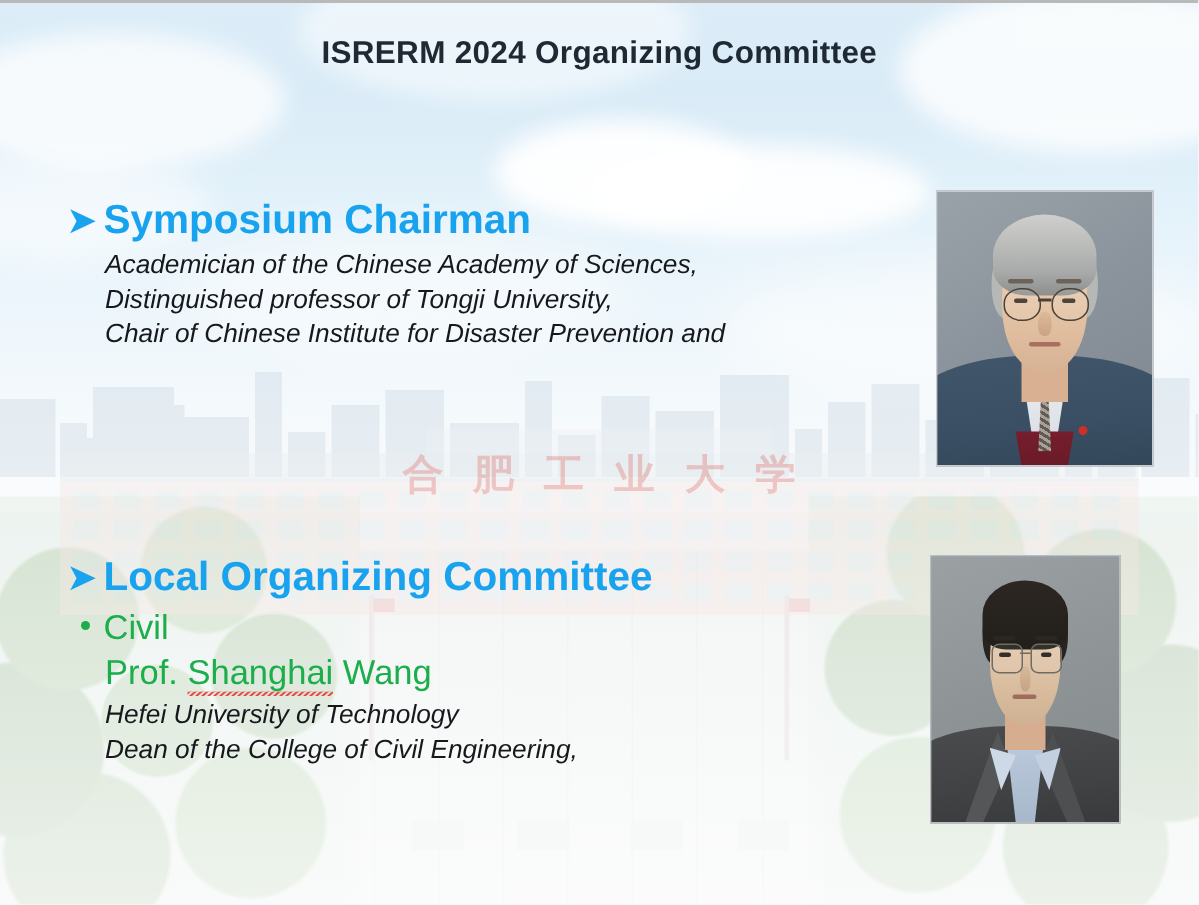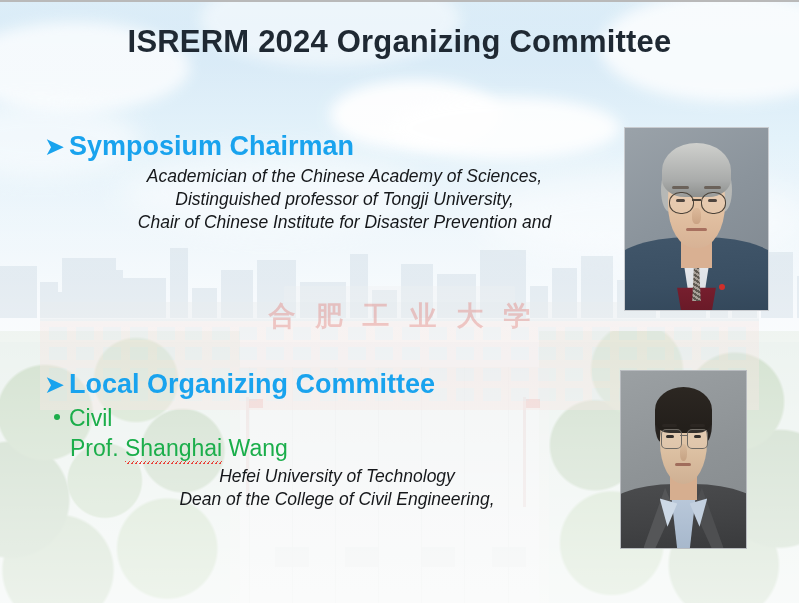--- a/index.html
+++ b/index.html
@@ -100,21 +100,21 @@
       rgba(255,255,255,.52) 72%,
       rgba(255,255,255,.72) 100%);
   }
 
   
   .fg{position:absolute;inset:0;}
 
   .title{
     position:absolute;left:0;right:0;top:22px;
     text-align:center;
-    font-size:31px;font-weight:bold;color:#1f2933;
+    font-size:21px;font-weight:bold;color:#1f2933;
     letter-spacing:.2px;
     font-family:"Liberation Sans", sans-serif;
   }
 
   .block1{position:absolute;left:44px;top:130px;width:575px;}
   .block2{position:absolute;left:44px;top:368px;width:560px;}
 
   .hdr{
     display:flex;align-items:baseline;gap:2px;
     font-size:27px;font-weight:bold;color:#19A3EE;
@@ -134,21 +134,21 @@
     background-repeat:repeat-x;background-size:4px 3px;
     background-position:0 100%;
     padding-bottom:3px;
   }
 
   .desc{
     margin-left:26px;margin-top:3px;
     font-size:17.5px;font-style:italic;color:#16181b;
     line-height:1.32;font-family:"Liberation Sans", sans-serif;
   }
-  .desc div{white-space:nowrap;text-align:center;}
+  .desc div{white-space:nowrap;}
 
   .dot-line{
     display:flex;align-items:baseline;gap:9px;
     margin-left:10px;margin-top:5px;
     font-size:23px;color:#1BAE4B;line-height:1.15;
   }
   .dot{
     width:6px;height:6px;border-radius:50%;background:#1BAE4B;
     display:inline-block;flex:0 0 auto;position:relative;top:-6px;
   }

